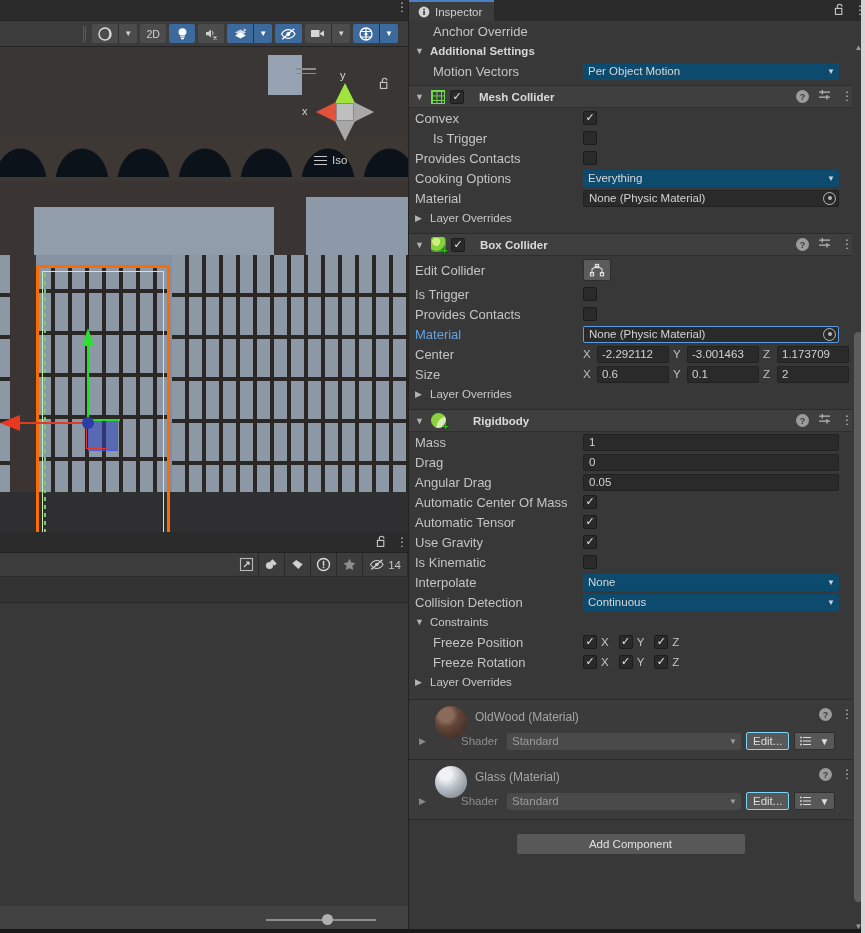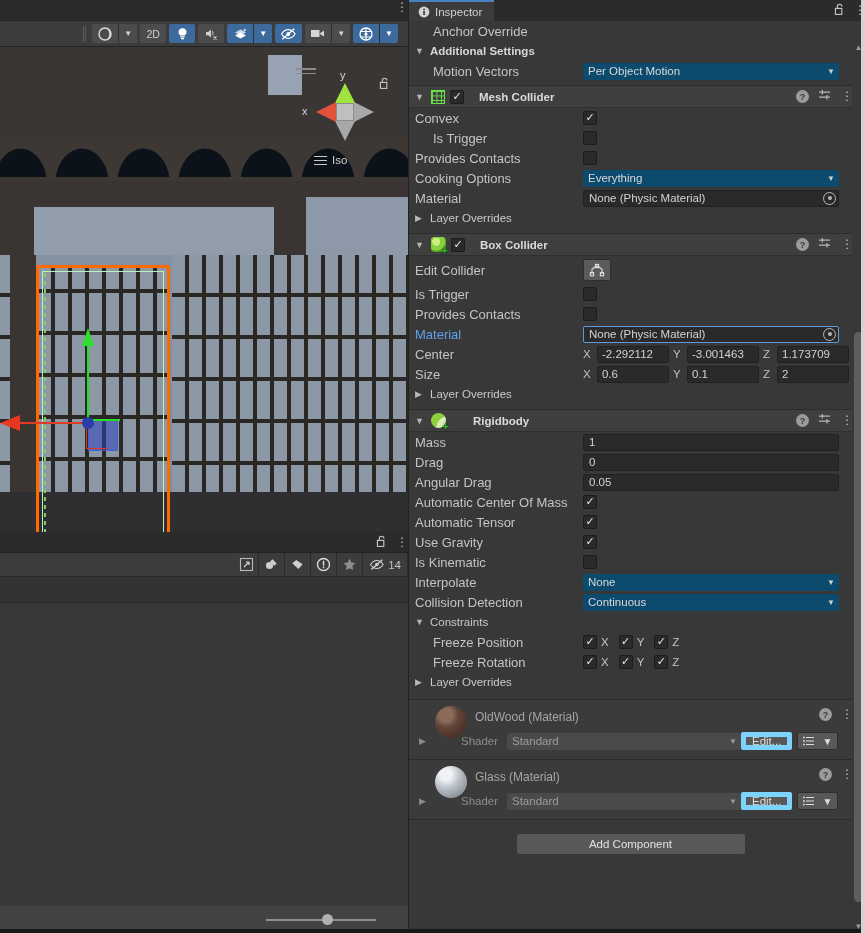--- a/index.html
+++ b/index.html
@@ -279,22 +279,22 @@
   .mat-title { margin-left:56px; color:#a6a6a6; font-size:12px; }
   .mat-head .icons { position:absolute; right:7px; top:8px; display:flex; gap:9px; align-items:center; }
   .mat-row { display:flex; align-items:center; height:22px; padding-left:10px; margin-top:2px; }
   .mat-row .tri { color:#8a8a8a; font-size:9px; width:12px; }
   .mat-row .sh-lab { width:46px; color:#8d8d8d; font-size:11.5px; margin-left:30px;}
   .shader-dd {
     height:17px; background:#4a4a4a; border-radius:2px; display:flex; align-items:center;
     justify-content:space-between; padding:0 4px 0 5px; color:#9c9c9c; font-size:11.5px; width:234px;
   }
   .btn-edit {
-    height:18px; background:#585858; border:5px solid #7dd3fc; border-radius:2px; color:#dcdcdc;
-    font-size:11.5px; padding:0 6px; display:flex; align-items:center; 
+    height:18px; background:#585858; border:1px solid #7dd3fc; border-radius:2px; color:#dcdcdc;
+    font-size:11.5px; padding:0 6px; display:flex; align-items:center; margin-left:5px;
   }
   .btn-list {
     height:18px; background:#585858; border:1px solid #2e2e2e; border-radius:2px; color:#dcdcdc;
     font-size:10px; padding:0 5px; display:flex; align-items:center; gap:7px; margin-left:5px;
   }
 
   .addcomp-wrap { padding:14px 0 12px 0; display:flex; justify-content:center; background:#383838; border-top:1px solid #2b2b2b; }
   .addcomp {
     width:228px; height:20px; background:#585858; border-radius:2px; color:#e0e0e0;
     display:flex; align-items:center; justify-content:center; font-size:11.5px;

